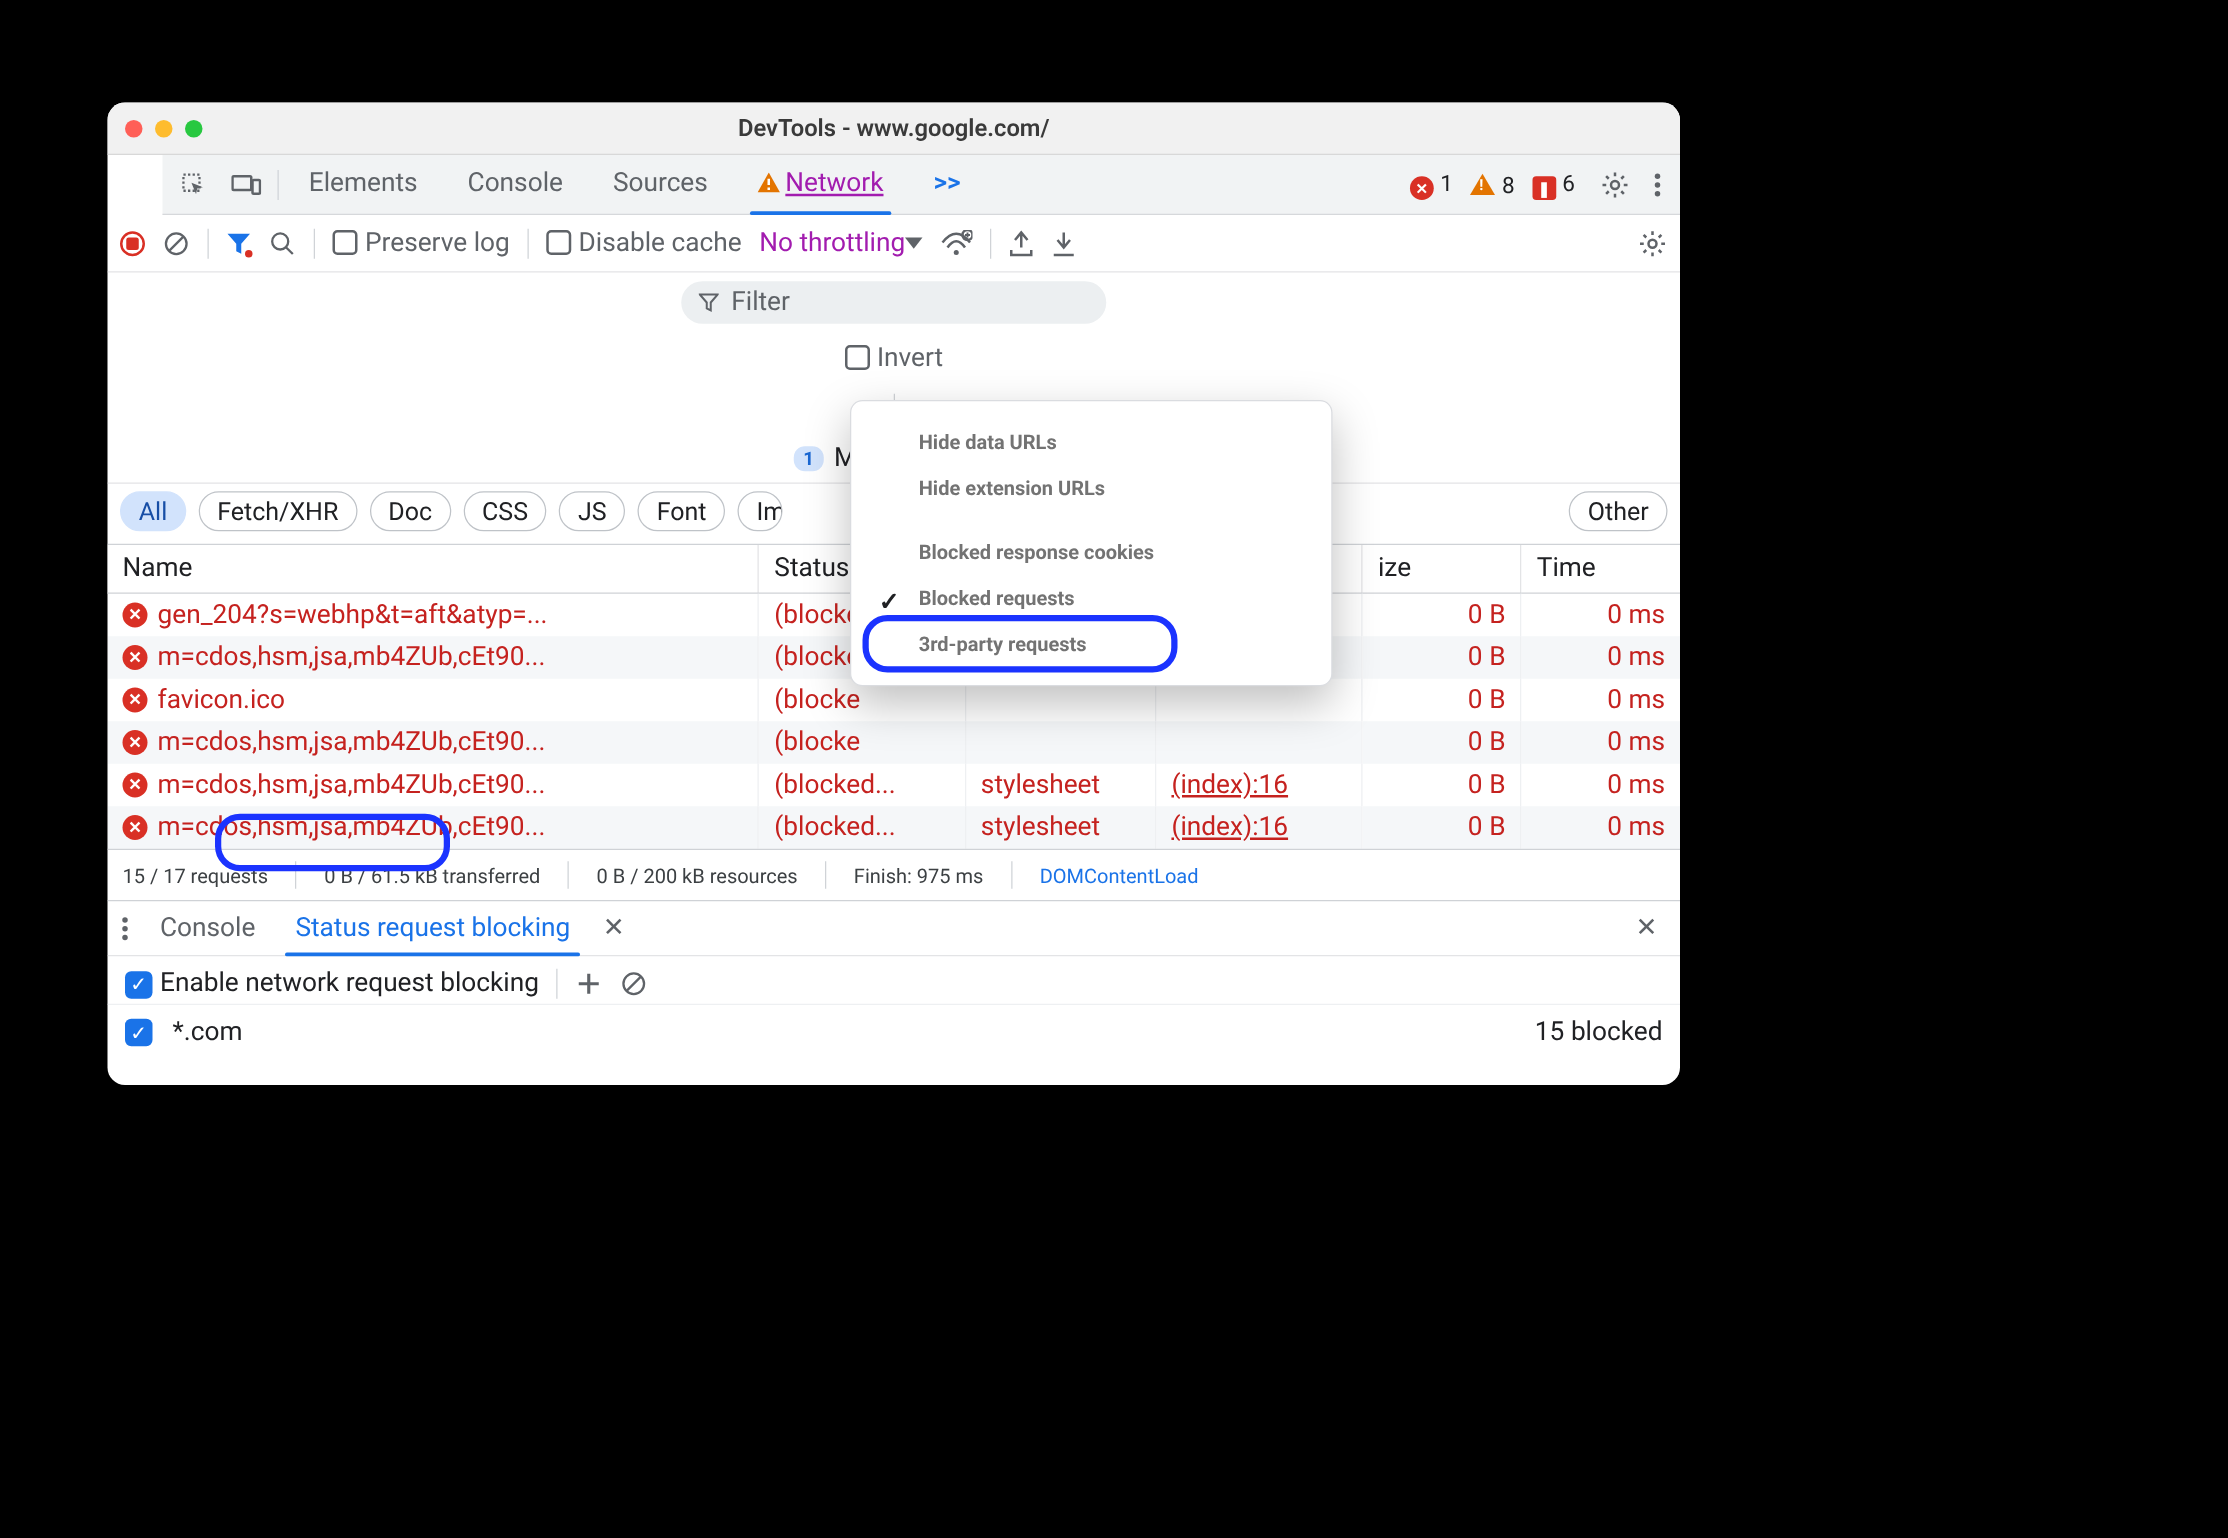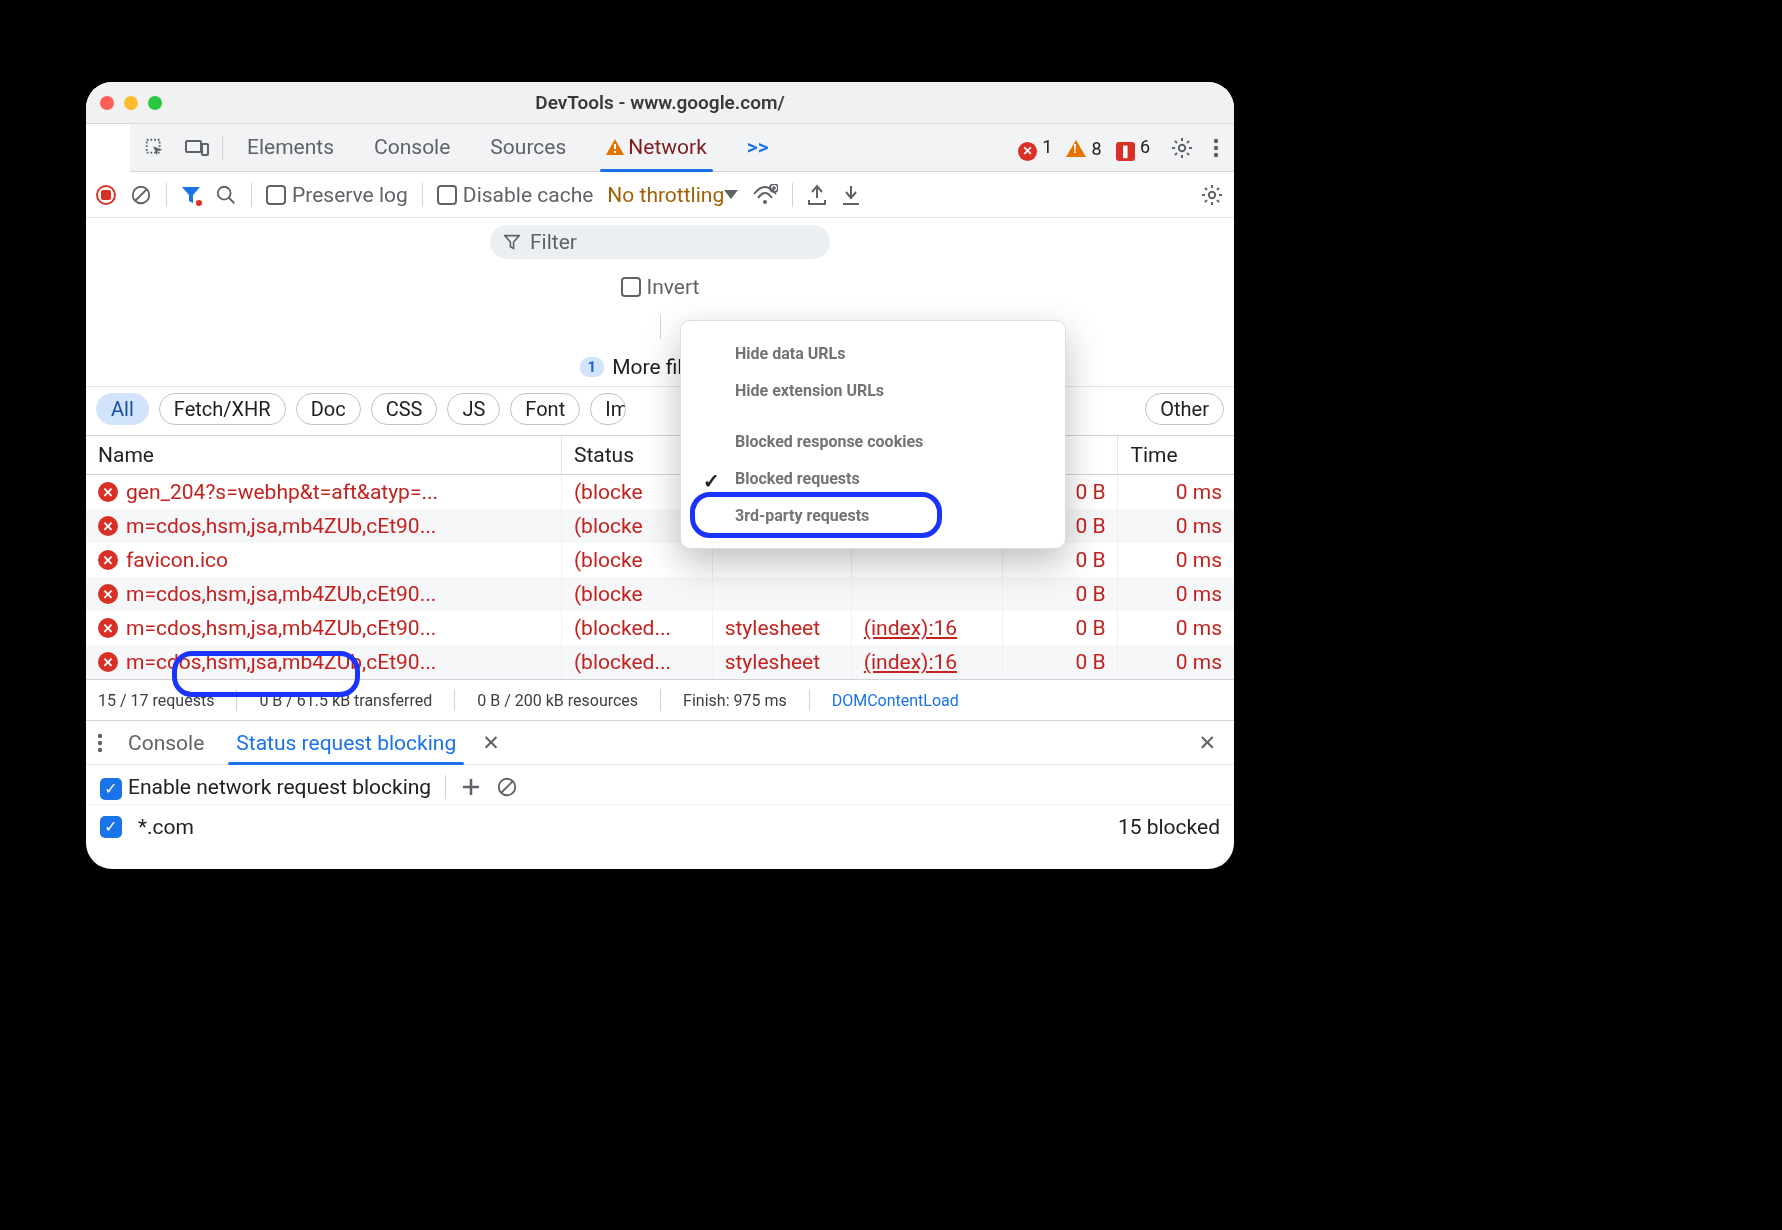--- a/index.html
+++ b/index.html
@@ -11,23 +11,23 @@
     display: flex;
     align-items: flex-start;
     justify-content: center;
     width: 1782px;
     height: 1230px;
   }
   .window {
     position: absolute;
     left: 86px;
     top: 82px;
-    width: 1148px;
+    width: 1258px;
     background: #fff;
-    border-radius: 26px;
+    border-radius: 14px;
     overflow: hidden;
     box-shadow: 0 20px 60px rgba(0,0,0,.5);
   }
   
   .titlebar {
     background: #f1f1f1;
     height: 42px;
     display: flex;
     align-items: center;
     position: relative;
@@ -69,21 +69,21 @@
     border-radius: 4px;
     cursor: pointer;
   }
   .tab {
     padding: 9px 16px 10px;
     font-size: 21px;
     color: #5f6368;
     cursor: pointer;
     position: relative;
   }
-  .tab.active { color: #7f1d1d; }
+  .tab.active { color: #a21caf; text-decoration: underline; }
   .tab.active::after {
     content: "";
     position: absolute;
     left: 10px; right: 10px; bottom: -3px;
     height: 3px;
     background: #1a73e8;
     border-radius: 2px;
   }
   .tab .warn-ic {
     display: inline-block;
@@ -136,21 +136,21 @@
   .rec::after { content:""; width: 10px; height: 10px; background:#d93025; border-radius: 2px; }
   .clear-ic svg, .gear svg, .kebab svg { display: block; }
   .filter-icon { color: #1a73e8; position: relative; }
   .filter-icon::after {
     content:""; position:absolute; right:-1px; bottom:-1px; width:6px; height:6px; background:#d93025; border-radius:50%;
   }
   .search-icon { color:#5f6368; }
   .chk {
     width: 20px; height: 20px; border: 2px solid #5f6368; border-radius: 4px; display:inline-block; vertical-align: -3px; margin-right: 6px;
   }
-  .select-like { display:flex; align-items:center; gap: 0; color:#a16207; }
+  .select-like { display:flex; align-items:center; gap: 0; color:#a21caf; }
   .caret-dn {
     width: 0; height: 0; border-left: 7px solid transparent; border-right: 7px solid transparent; border-top: 9px solid #5f6368;
   }
   
   .filterrow {
     padding: 7px 10px 7px 10px;
     border-bottom: 1px solid #e3e4e6;
     display: flex;
     align-items: center;
     gap: 16px;

